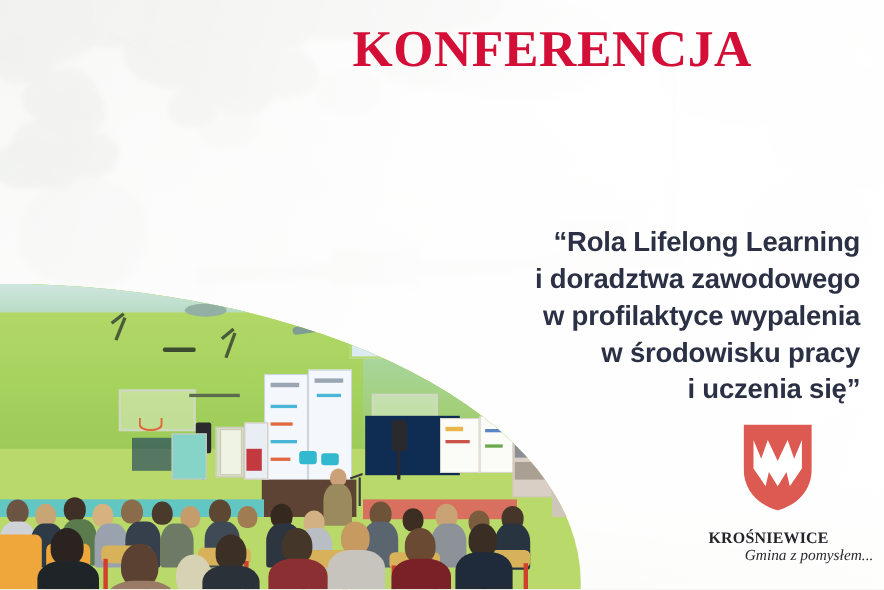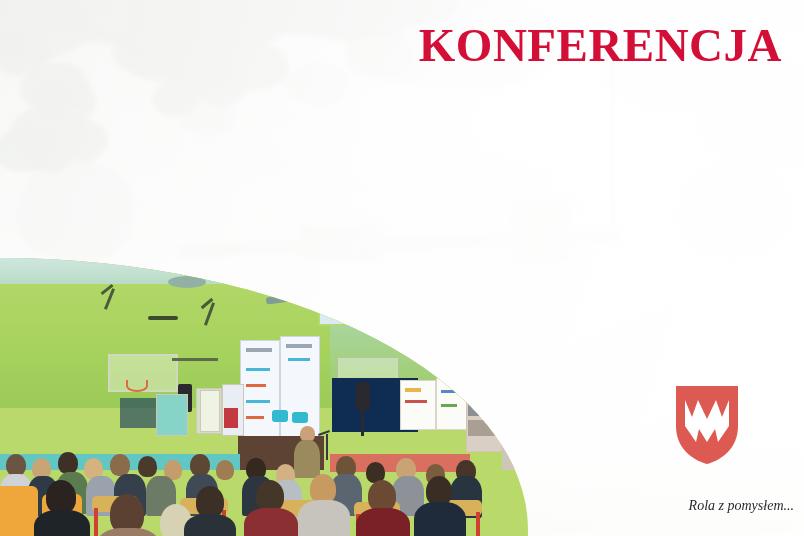--- a/index.html
+++ b/index.html
@@ -65,21 +65,21 @@
 
   
   .head{position:absolute;border-radius:50% 50% 42% 42%;}
   .body{position:absolute;border-radius:40% 40% 8% 8%;}
   .chair{position:absolute;background:#d8b25a;border-radius:5px;}
   .chairleg{position:absolute;width:4px;background:#d0402f;}
   .chair-o{position:absolute;background:#efa63a;border-radius:6px;}
   .p-blur{position:absolute;inset:0;backdrop-filter:blur(.4px);}
 
   
-  .title-block{position:absolute;right:22px;top:22px;text-align:right;width:560px;}
+  .title-block{position:absolute;right:22px;top:22px;text-align:center;width:560px;}
   .t-line1{
     font-family:"Liberation Serif",serif;font-weight:bold;
     font-size:47px;line-height:1.0;letter-spacing:.5px;
     color:#d40f37;margin:0;
   }
   .t-line2{
     font-family:"Liberation Serif",serif;font-weight:bold;
     font-size:47px;line-height:1.12;letter-spacing:.5px;
     color:#2b3045;margin:0;
   }
@@ -312,25 +312,33 @@
       <div class="body" style="left:414px;top:244px;width:52px;height:42px;background:#1f2a3a;"></div>
 
       <div class="p-blur"></div>
     </div>
   </div>
 
   <div class="title-block">
     <div class="t-line1">KONFERENCJA</div>
   </div>
 
+  <div class="quote-block">
+    <div>“Rola Lifelong Learning</div>
+    <div>i doradztwa zawodowego</div>
+    <div>w profilaktyce wypalenia</div>
+    <div>w środowisku pracy</div>
+    <div>i uczenia się”</div>
+  </div>
 
   <div class="logo">
     <div class="shield">
       <svg viewBox="0 0 62 78" width="62" height="78" aria-hidden="true">
         <path d="M0,0 H62 V40 C62,62 46,74 31,78 C16,74 0,62 0,40 Z" fill="#dd5a52"></path>
         <path d="M9,14 L9,40 L20,56 L23,43 L31,56 L39,43 L42,56 L53,40 L53,14
                  L46,31 L40,14 L31,33 L22,14 L16,31 Z" fill="#ffffff"></path>
       </svg>
     </div>
-    <div class="logo-tag">Rola z pomysłem...</div>
+    <div class="logo-name">KROŚNIEWICE</div>
+    <div class="logo-tag">Gmina z pomysłem...</div>
   </div>
 
 </div>
 
 </body></html>

